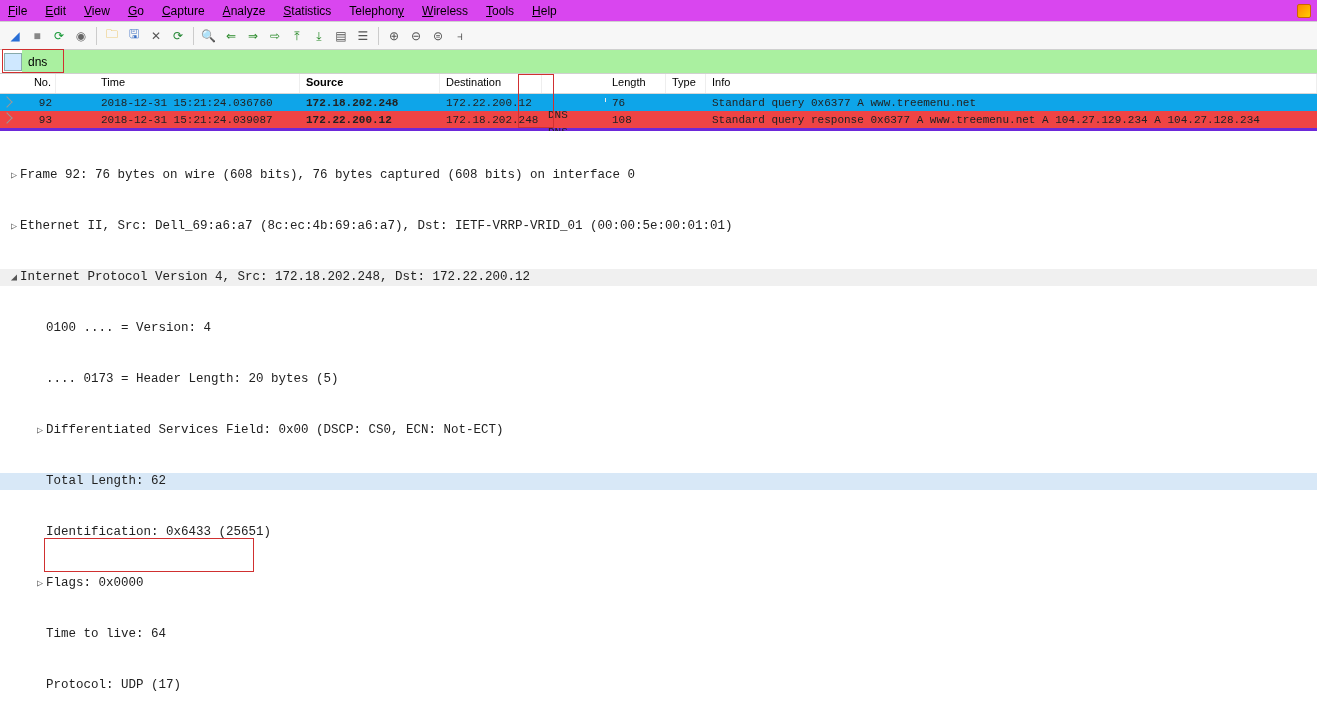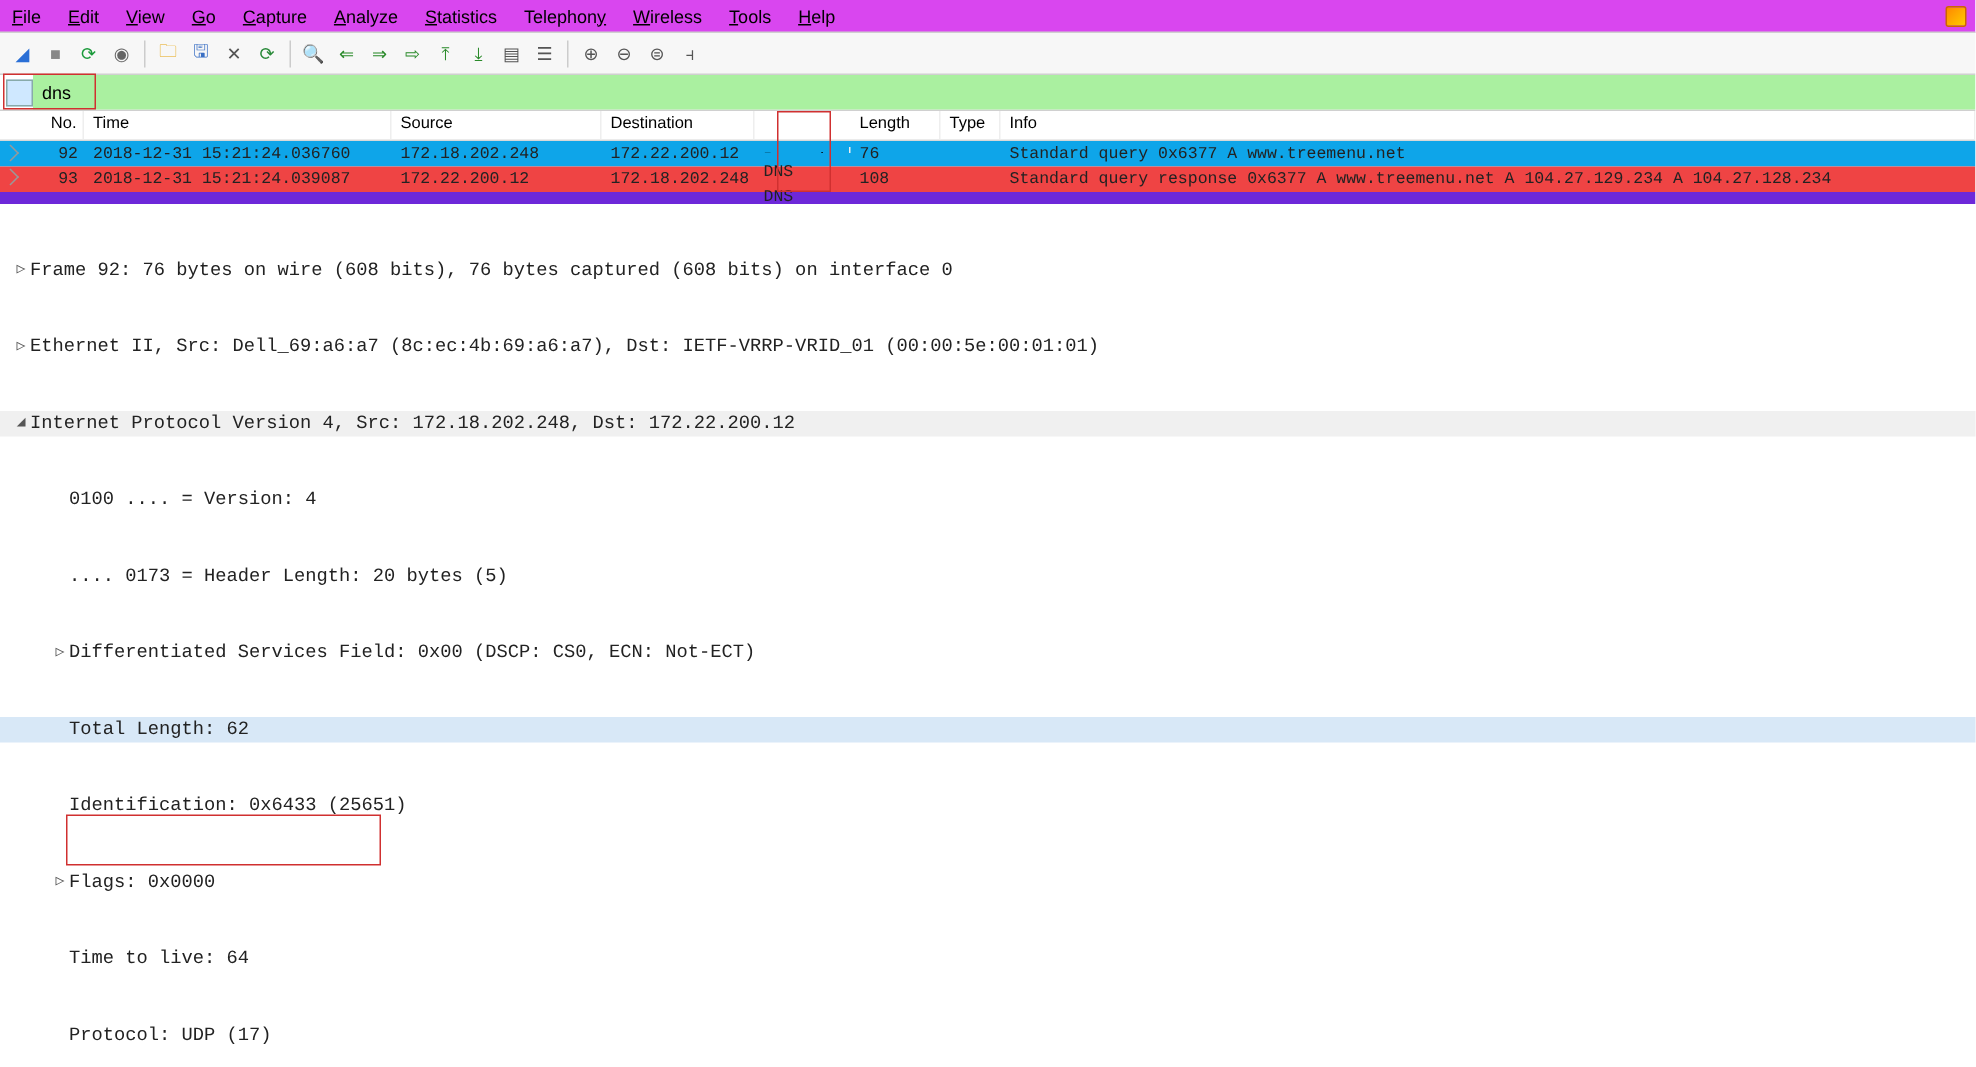--- a/index.html
+++ b/index.html
@@ -67,21 +67,21 @@
     flex:1;
     border:none;
     background:#aaf0a0;
     height:100%;
     padding:0 6px;
     font-family:inherit;
     font-size:12px;
     outline:none;
   }
   .packet-list {
-    border-bottom:8px solid #6d28d9;
+    border-bottom:3px solid #6d28d9;
   }
   .pl-header {
     display:flex;
     background:#ffffff;
     border-bottom:1px solid #d8d8d8;
     height:20px;
   }
   .pl-col {
     padding:2px 6px;
     border-right:1px solid #eee;
@@ -144,22 +144,22 @@
   }
   .tree-row.depth0 { padding-left:8px; }
   .tree-row.depth1 { padding-left:34px; }
   .tree-row.header-row {
     background:#f0f0f0;
   }
   .tree-row.selected {
     background:#d8e8f7;
   }
   .col-no { width:56px; text-align:right; padding-right:4px;}
-  .col-time { width:205px; }
-  .col-src { width:140px; }
+  .col-time { width:205px;margin-left:39px; }
+  .col-src { width:140px;font-weight:bold; }
   .col-dst { width:102px; }
   .col-proto { width:64px;margin-top:24px; }
   .col-len { width:60px; }
   .col-type { width:40px; }
   .col-info { flex:1; }
   .relbox { position:relative; }
   .abs-redbox { position:absolute; border:1px solid #d03030; pointer-events:none; }
 </style>
 </head>
 <body>

